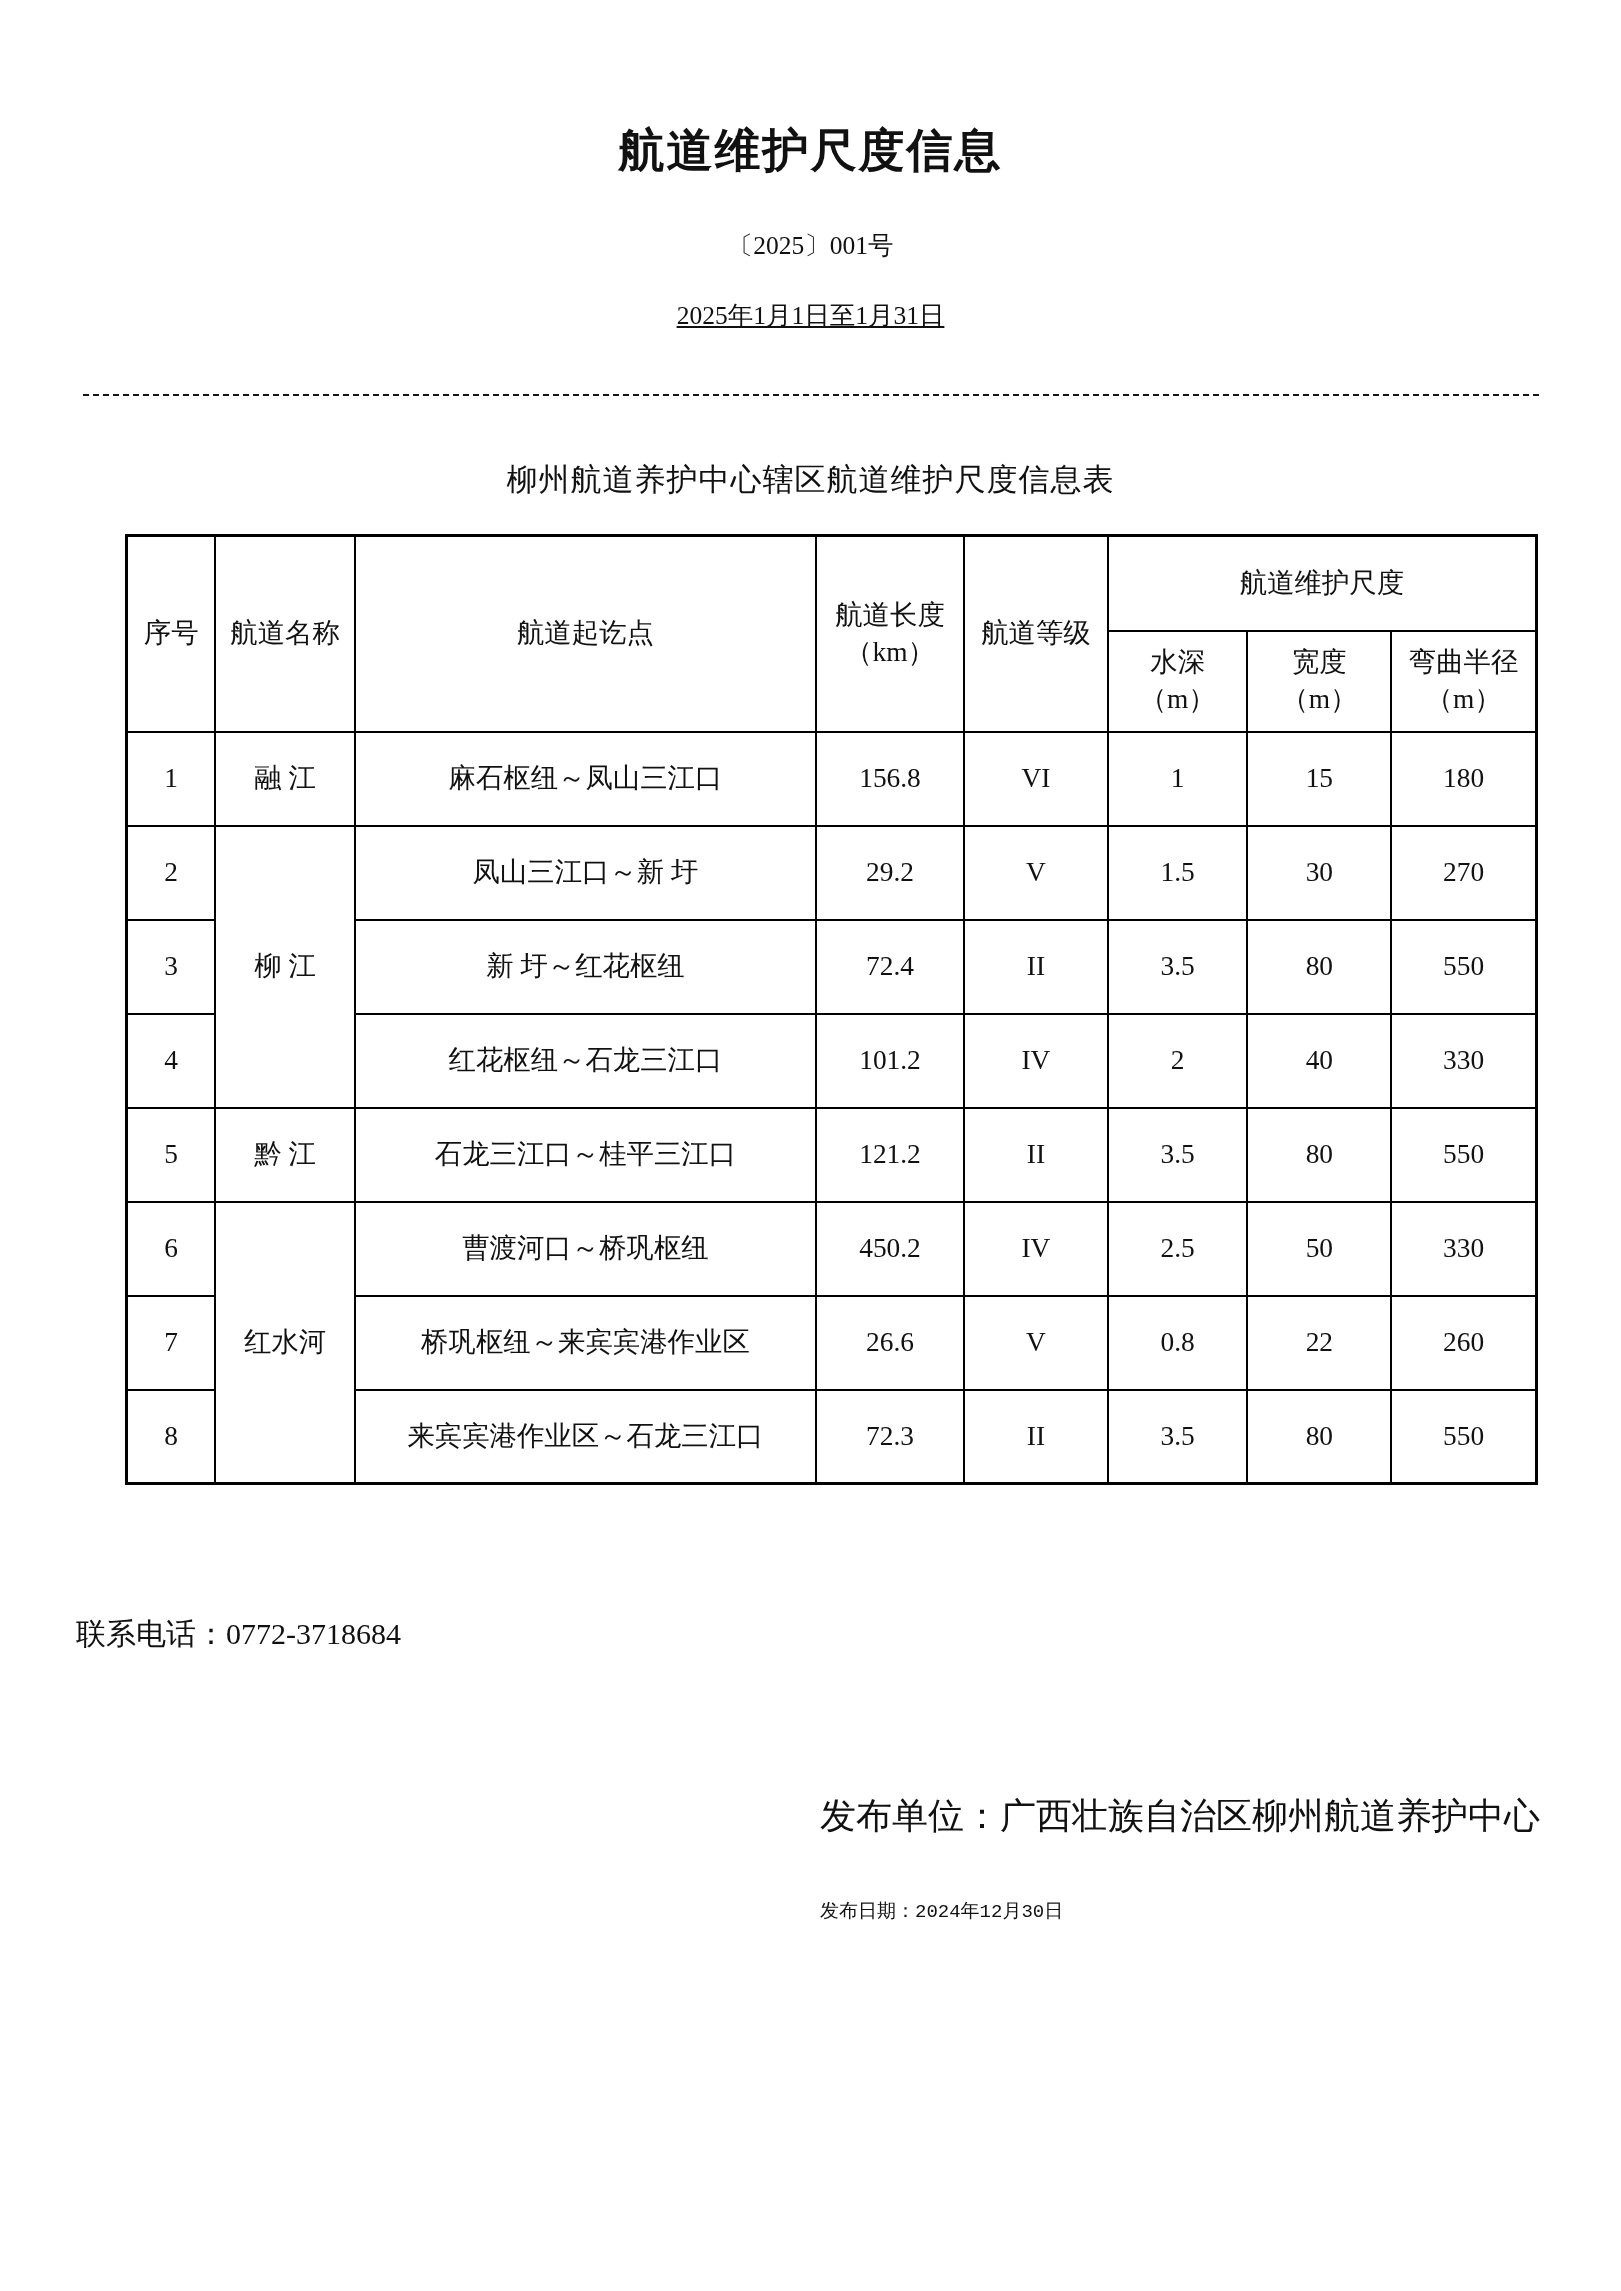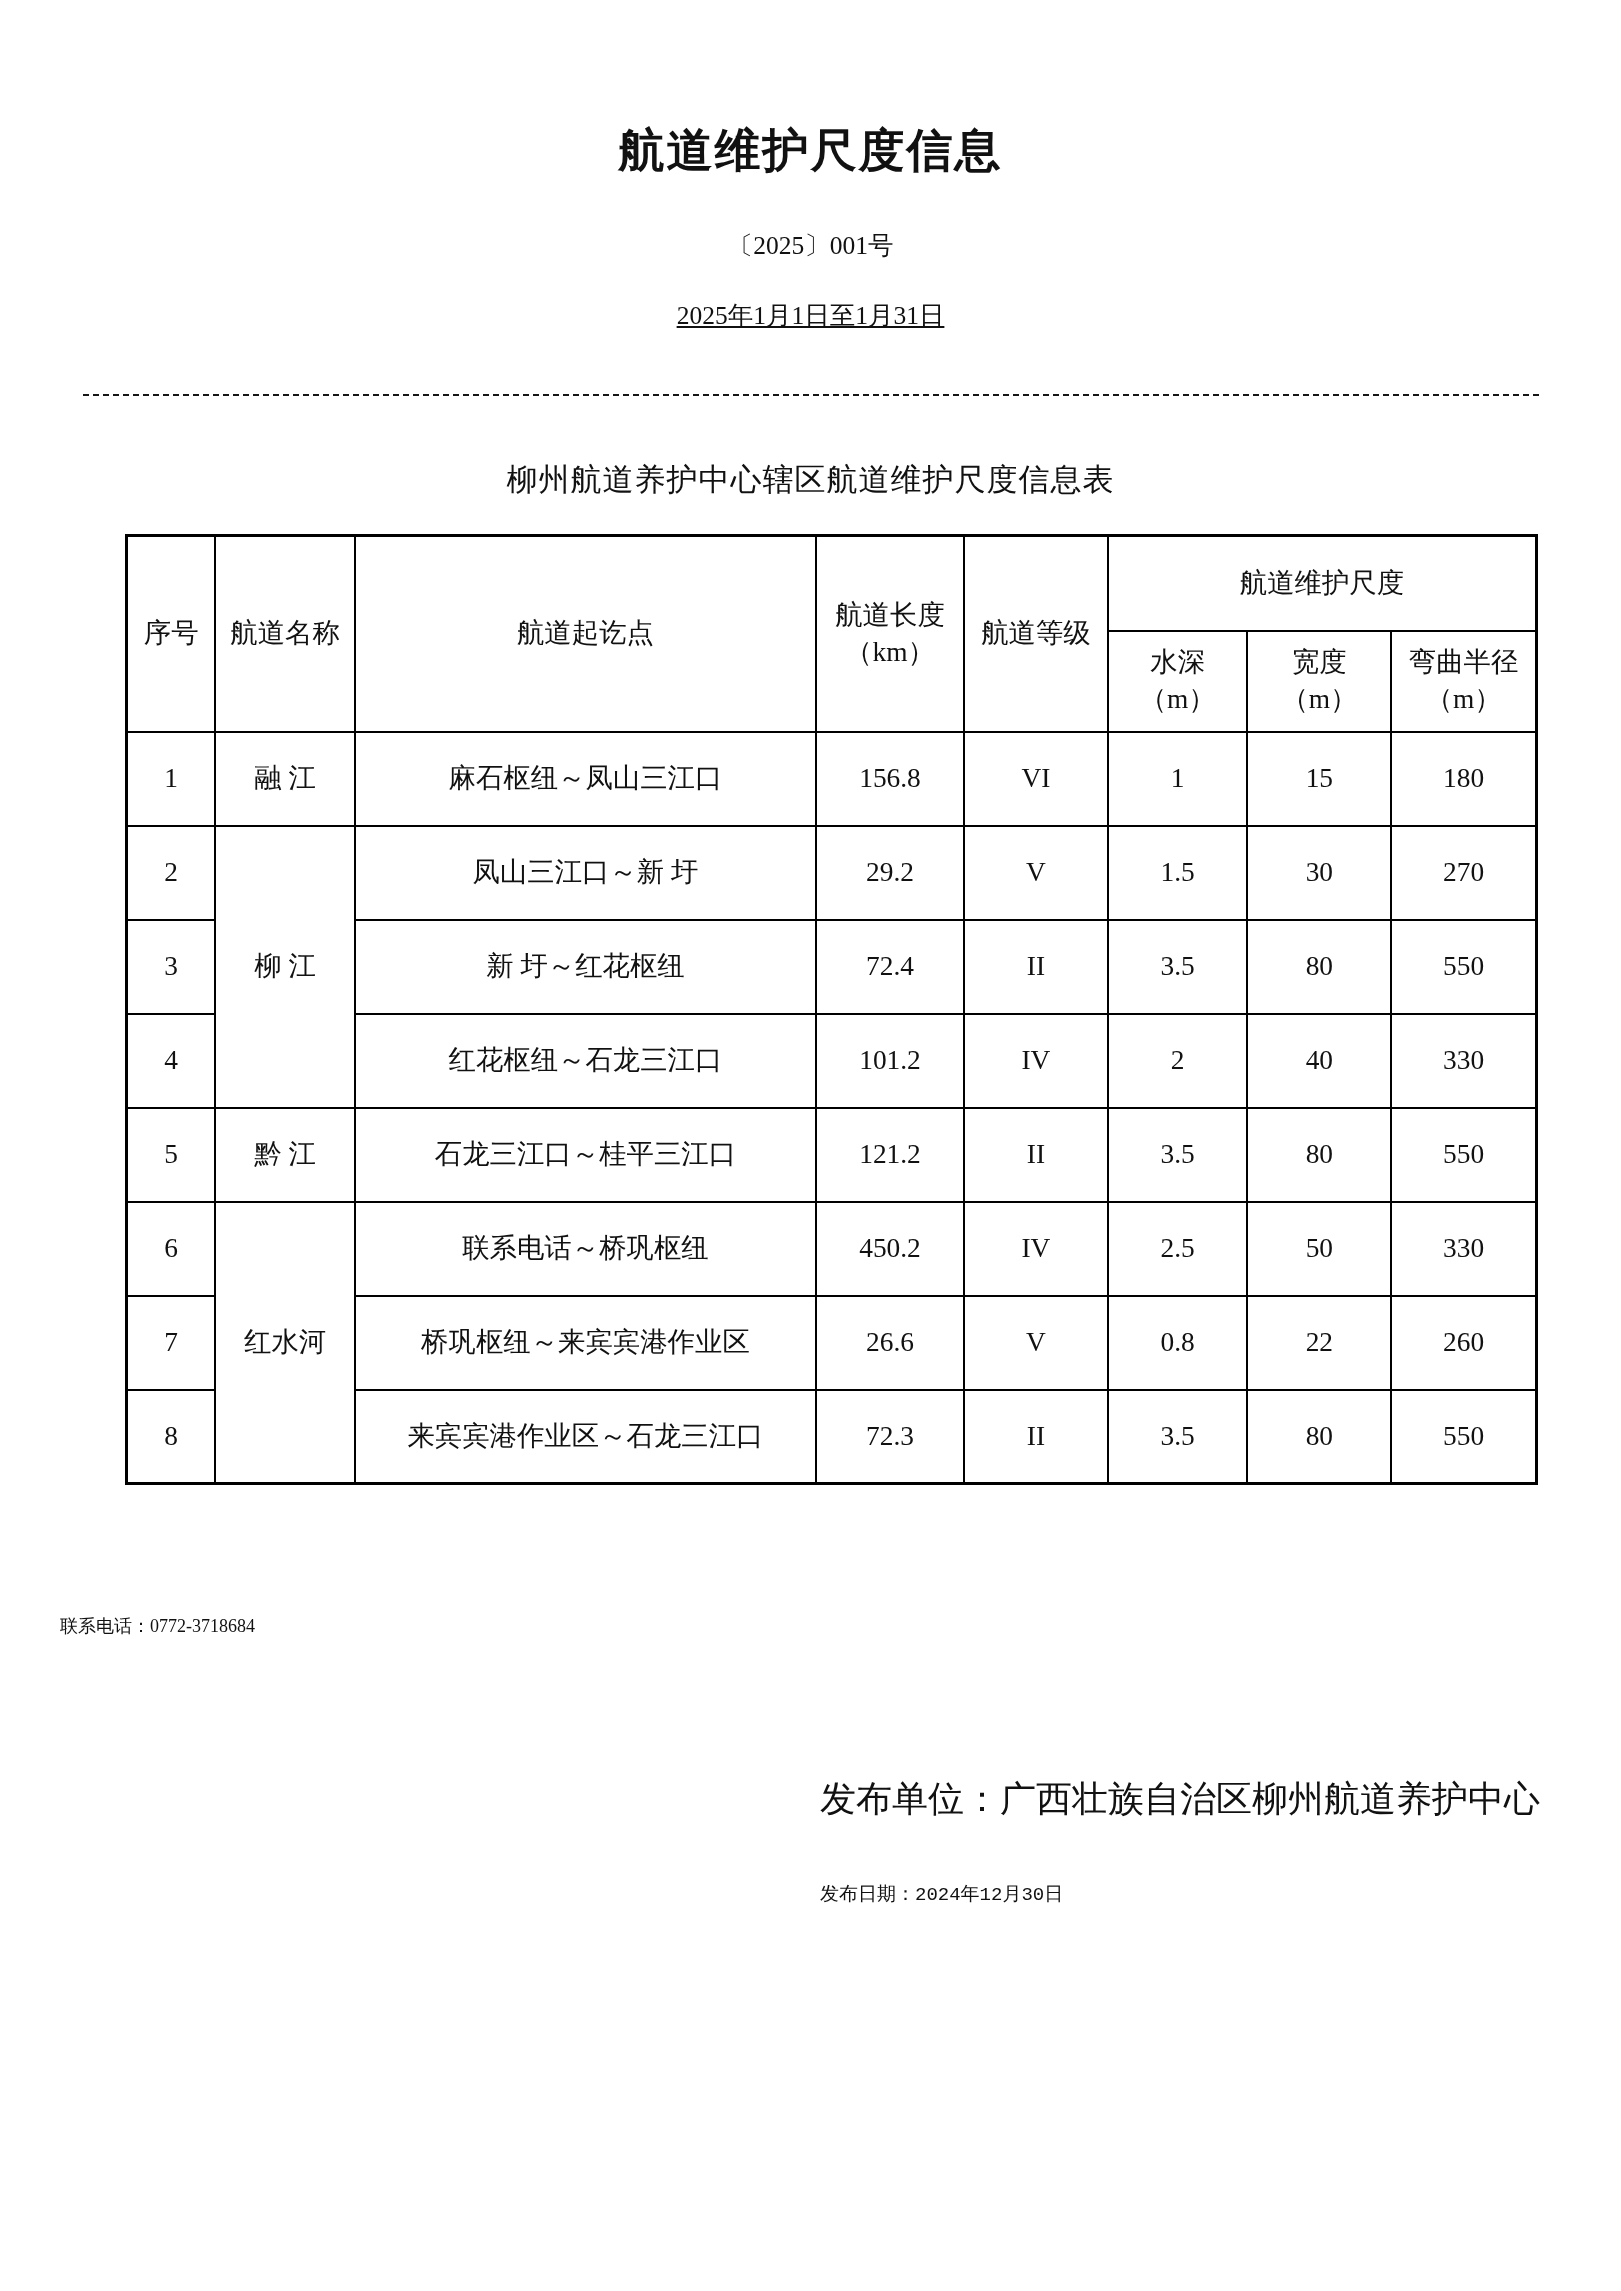--- a/index.html
+++ b/index.html
@@ -60,22 +60,22 @@
     padding: 0;
     line-height: 1.35;
   }
   table.main-table {
     border: 3.9px solid #000000;
   }
   tr.header-row-1 { height: 95px; }
   tr.header-row-2 { height: 101px; }
   tr.data-row { height: 94px; }
   .footer-phone {
-    margin: 129px 0 0 60px;
-    font-size: 18px;
+    margin: 129px 0 0 76px;
+    font-size: 30px;
   }
   .footer-publisher {
     margin: 137px 0 16px 820px;
     font-size: 36px;
   }
   .footer-pubdate {
     margin: 57px 0 12px 820px;
     font-size: 19px;
     font-family: Liberation Mono, monospace;
   }
@@ -174,21 +174,21 @@
       <td>石龙三江口～桂平三江口</td>
       <td>121.2</td>
       <td>II</td>
       <td>3.5</td>
       <td>80</td>
       <td>550</td>
     </tr>
     <tr class="data-row">
       <td>6</td>
       <td rowspan="3">红水河</td>
-      <td>联系电话～桥巩枢纽</td>
+      <td>曹渡河口～桥巩枢纽</td>
       <td>450.2</td>
       <td>IV</td>
       <td>2.5</td>
       <td>50</td>
       <td>330</td>
     </tr>
     <tr class="data-row">
       <td>7</td>
       <td>桥巩枢纽～来宾宾港作业区</td>
       <td>26.6</td>

